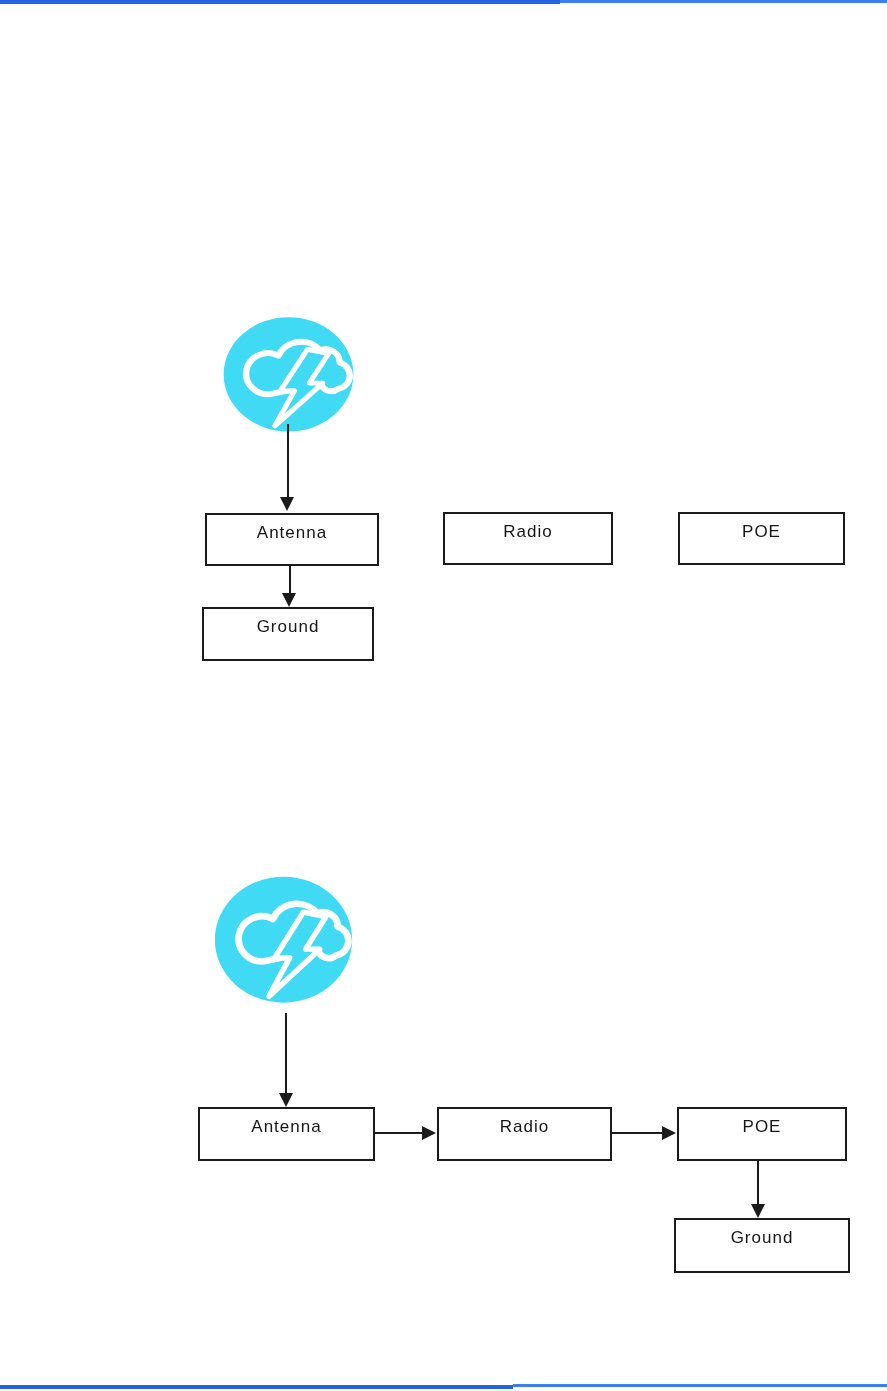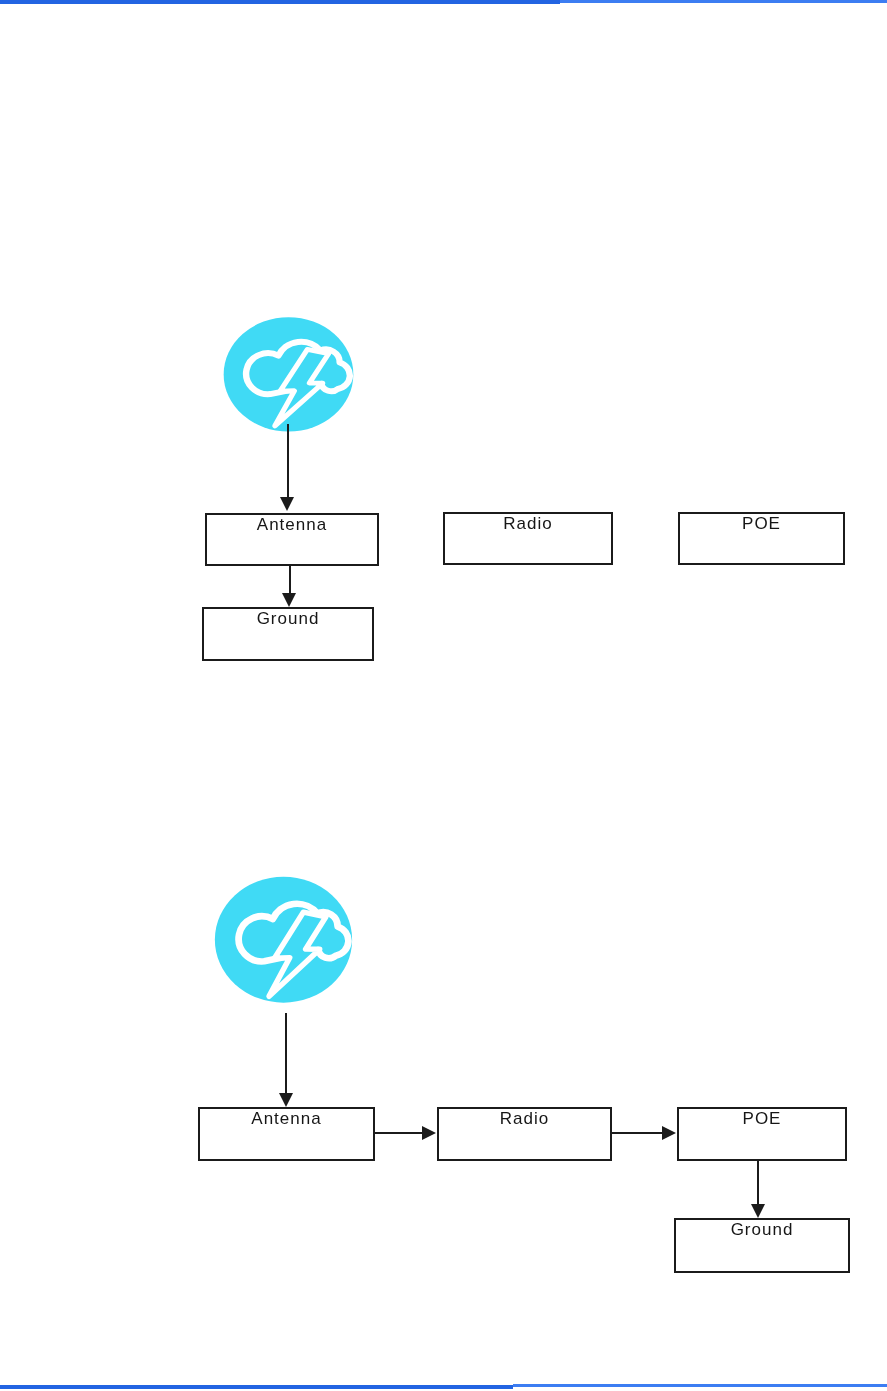--- a/index.html
+++ b/index.html
@@ -8,21 +8,21 @@
     overflow:hidden;font-family:"Liberation Sans",sans-serif;
   }
   .rule{position:absolute;}
   .rule-hdr-l{left:0;top:0;width:560px;height:4px;background:#2264E2;}
   .rule-hdr-r{left:560px;top:0;width:327px;height:3px;background:#3C7DF2;}
   .rule-ftr-l{left:0;top:1385px;width:513px;height:4px;background:#2264E2;}
   .rule-ftr-r{left:513px;top:1384px;width:374px;height:3px;background:#3C7DF2;}
 
   .node{
     position:absolute;box-sizing:border-box;border:2px solid #1b1b1b;background:#ffffff;
-    text-align:center;font-size:17px;letter-spacing:1px;color:#161616;
+    text-align:center;padding-top:8px;font-size:17px;letter-spacing:1px;color:#161616;
   }
   .vline{position:absolute;width:2px;background:#1b1b1b;}
   .hline{position:absolute;height:2px;background:#1b1b1b;}
   .head-down{position:absolute;width:0;height:0;
     border-left:7px solid transparent;border-right:7px solid transparent;
     border-top:14px solid #1b1b1b;}
   .head-right{position:absolute;width:0;height:0;
     border-top:7px solid transparent;border-bottom:7px solid transparent;
     border-left:14px solid #1b1b1b;}
   svg.storm{position:absolute;}

